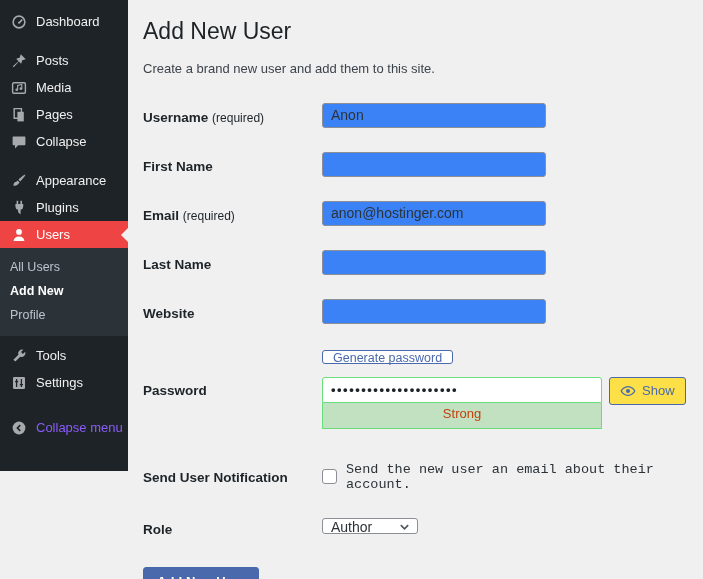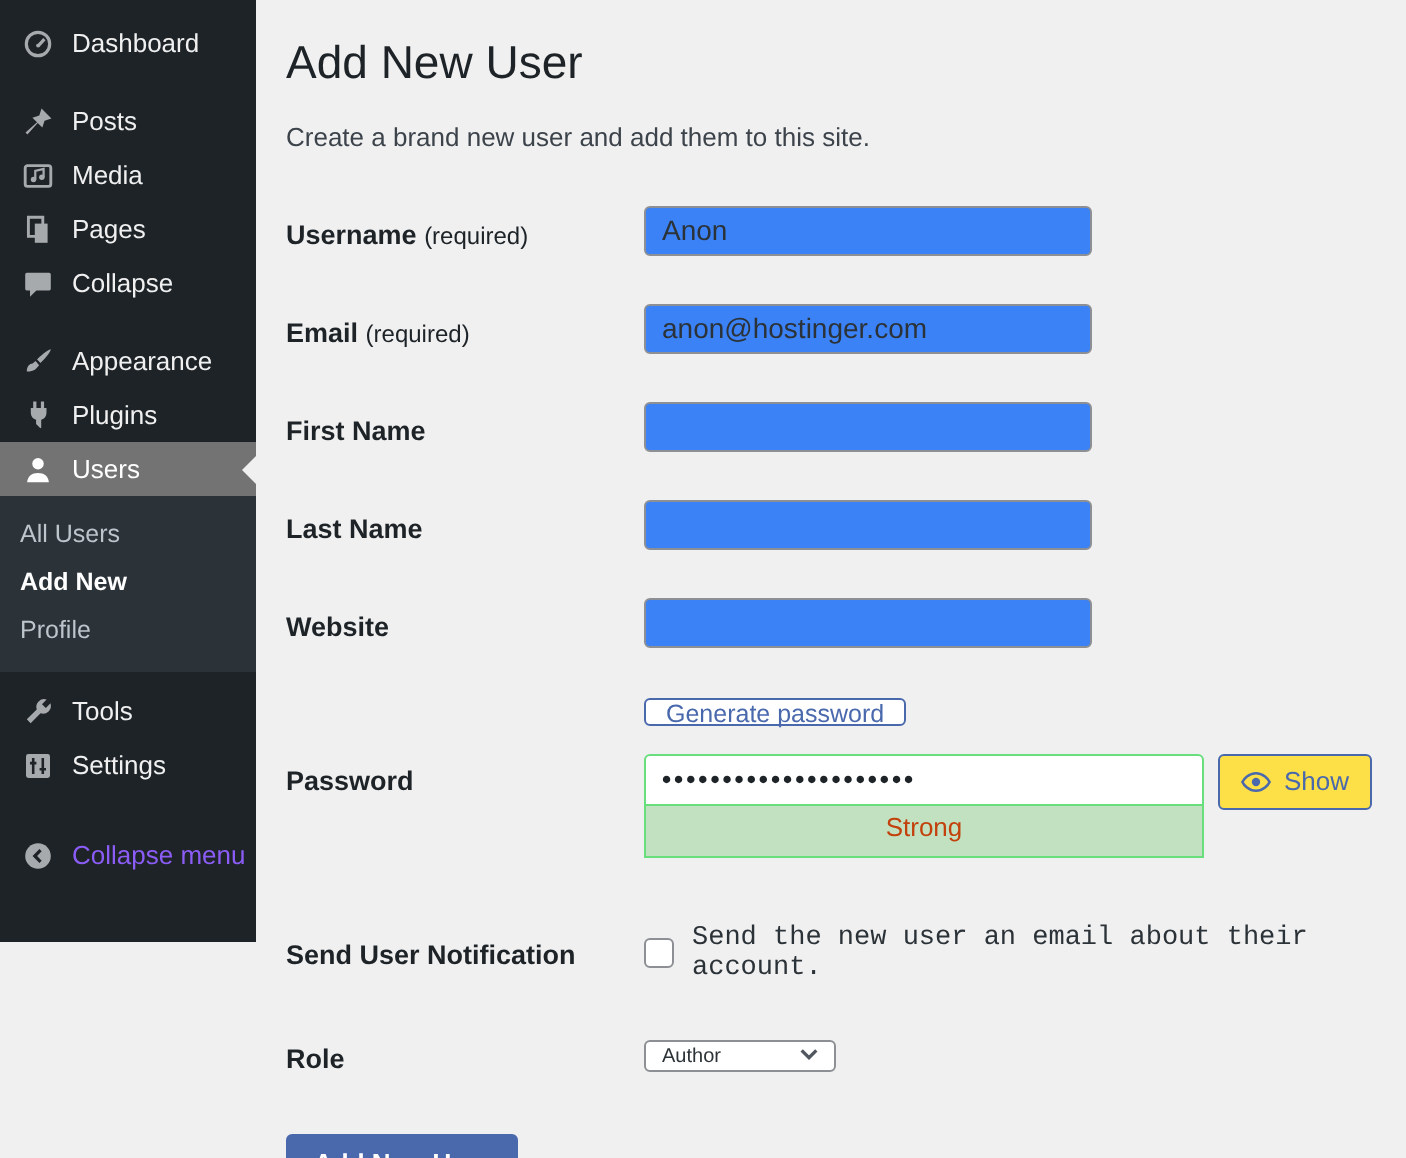--- a/index.html
+++ b/index.html
@@ -18,21 +18,21 @@
     font-size:13px;
     display:flex; flex-direction:column;
   }
   .menu-item {
     display:flex; align-items:center; gap:9px;
     height:27px; padding:0 8px 0 11px;
     color:#f0f0f1; cursor:pointer; position:relative;
     white-space:nowrap;
   }
   .menu-item svg { width:16px; height:16px; color:#a7aaad; flex-shrink:0; }
-  .menu-item.active { background:#737373; color:#fff; }
+  .menu-item.active { background:#ef4444; color:#fff; }
   .menu-item.active svg { color:#fff; }
   .menu-item.active::after {
     content:""; position:absolute; right:0; top:50%;
     transform:translateY(-50%);
     border:7px solid transparent; border-right:7px solid #f0f0f1; border-left:0;
   }
   .sep { height:12px; }
   .submenu { background:#2c3338; padding:7px 0 9px; }
   .submenu-item {
     padding:5px 10px; font-size:12.5px; color:#bcc5cc; cursor:pointer;
@@ -109,21 +109,21 @@
   .checkbox-text { font-size:13.5px; color:#2c3338; }
 
   
   .select-wrap { position:relative; display:inline-block; }
   select.role {
     appearance:none; -webkit-appearance:none;
     height:16px; min-width:96px;
     padding:0 28px 0 8px;
     border:1px solid #8c8f94; border-radius:3px;
     background:#fff; color:#2c3338;
-    font-size:10px; font-family:"Liberation Sans", sans-serif;
+    font-size:14px; font-family:"Liberation Sans", sans-serif;
     cursor:pointer; outline:none;
   }
   .select-wrap svg {
     position:absolute; right:8px; top:50%; transform:translateY(-50%);
     width:11px; height:11px; pointer-events:none; color:#50575e;
   }
 
   
   .submit-row { margin-top:29px; }
   .submit-btn {
@@ -252,30 +252,30 @@
 
     <div class="row">
       <div class="row-label">
         <span>Username</span>
         <span class="req">(required)</span>
       </div>
       <input class="text" type="text" value="Anon" style="">
     </div>
 
     <div class="row">
+      <div class="row-label">First Name</div>
+      <input class="text" type="text" value="" style="">
+    </div>
+
+    <div class="row">
       <div class="row-label">
         <span>Email</span>
         <span class="req">(required)</span>
       </div>
       <input class="text" type="text" value="anon@hostinger.com" style="">
-    </div>
-
-    <div class="row">
-      <div class="row-label">First Name</div>
-      <input class="text" type="text" value="" style="">
     </div>
 
     <div class="row">
       <div class="row-label">Last Name</div>
       <input class="text" type="text" value="" style="">
     </div>
 
     <div class="row">
       <div class="row-label">Website</div>
       <input class="text" type="text" value="" style="">

